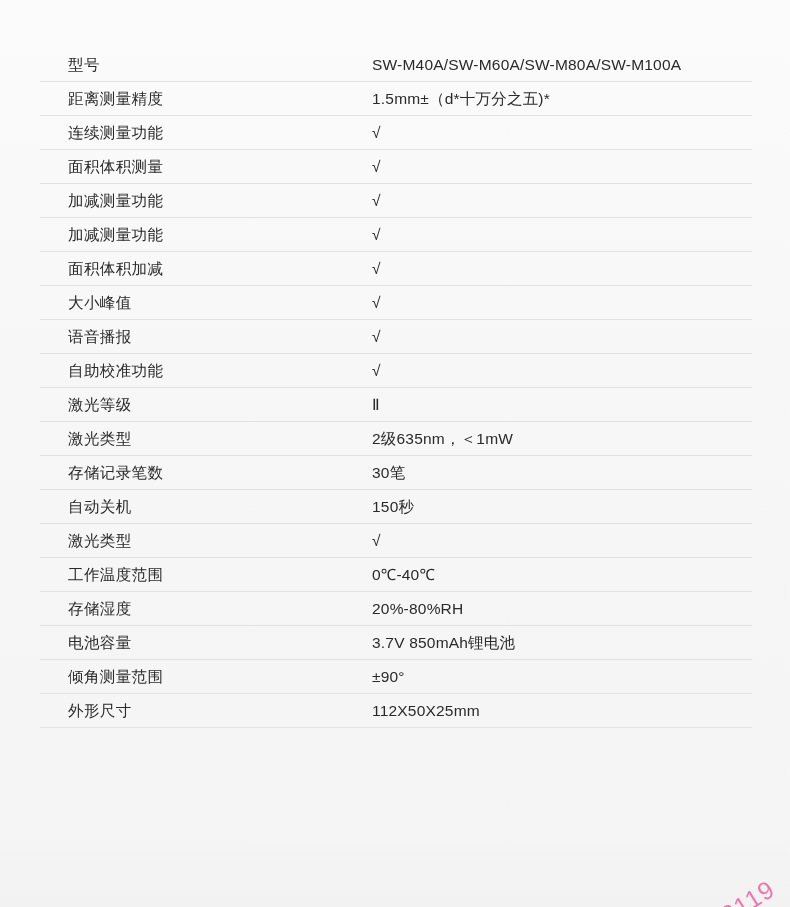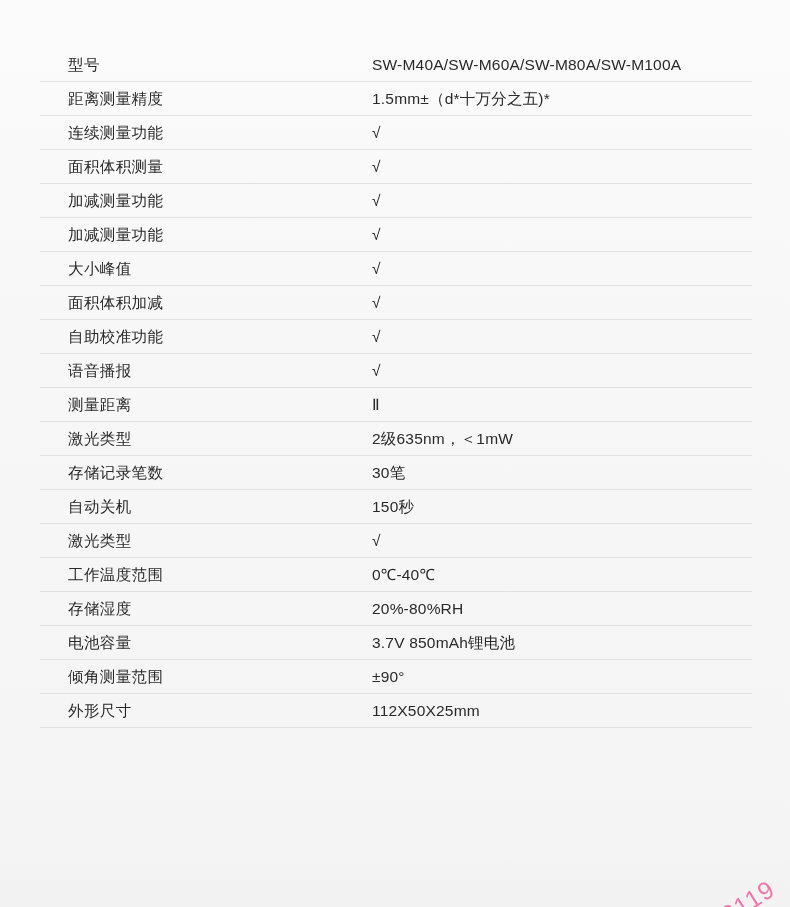--- a/index.html
+++ b/index.html
@@ -107,37 +107,37 @@
       </tr>
       <tr>
         <td class="label">加减测量功能</td>
         <td class="value check">√</td>
       </tr>
       <tr>
         <td class="label">加减测量功能</td>
         <td class="value check">√</td>
       </tr>
       <tr>
+        <td class="label">面积体积加减</td>
+        <td class="value check">√</td>
+      </tr>
+      <tr>
         <td class="label">大小峰值</td>
         <td class="value check">√</td>
       </tr>
       <tr>
-        <td class="label">面积体积加减</td>
+        <td class="label">语音播报</td>
         <td class="value check">√</td>
       </tr>
       <tr>
         <td class="label">自助校准功能</td>
         <td class="value check">√</td>
       </tr>
       <tr>
-        <td class="label">语音播报</td>
-        <td class="value check">√</td>
-      </tr>
-      <tr>
-        <td class="label">测量距离</td>
+        <td class="label">激光等级</td>
         <td class="value">Ⅱ</td>
       </tr>
       <tr>
         <td class="label">激光类型</td>
         <td class="value">2级635nm，＜1mW</td>
       </tr>
       <tr>
         <td class="label">存储记录笔数</td>
         <td class="value">30笔</td>
       </tr>

